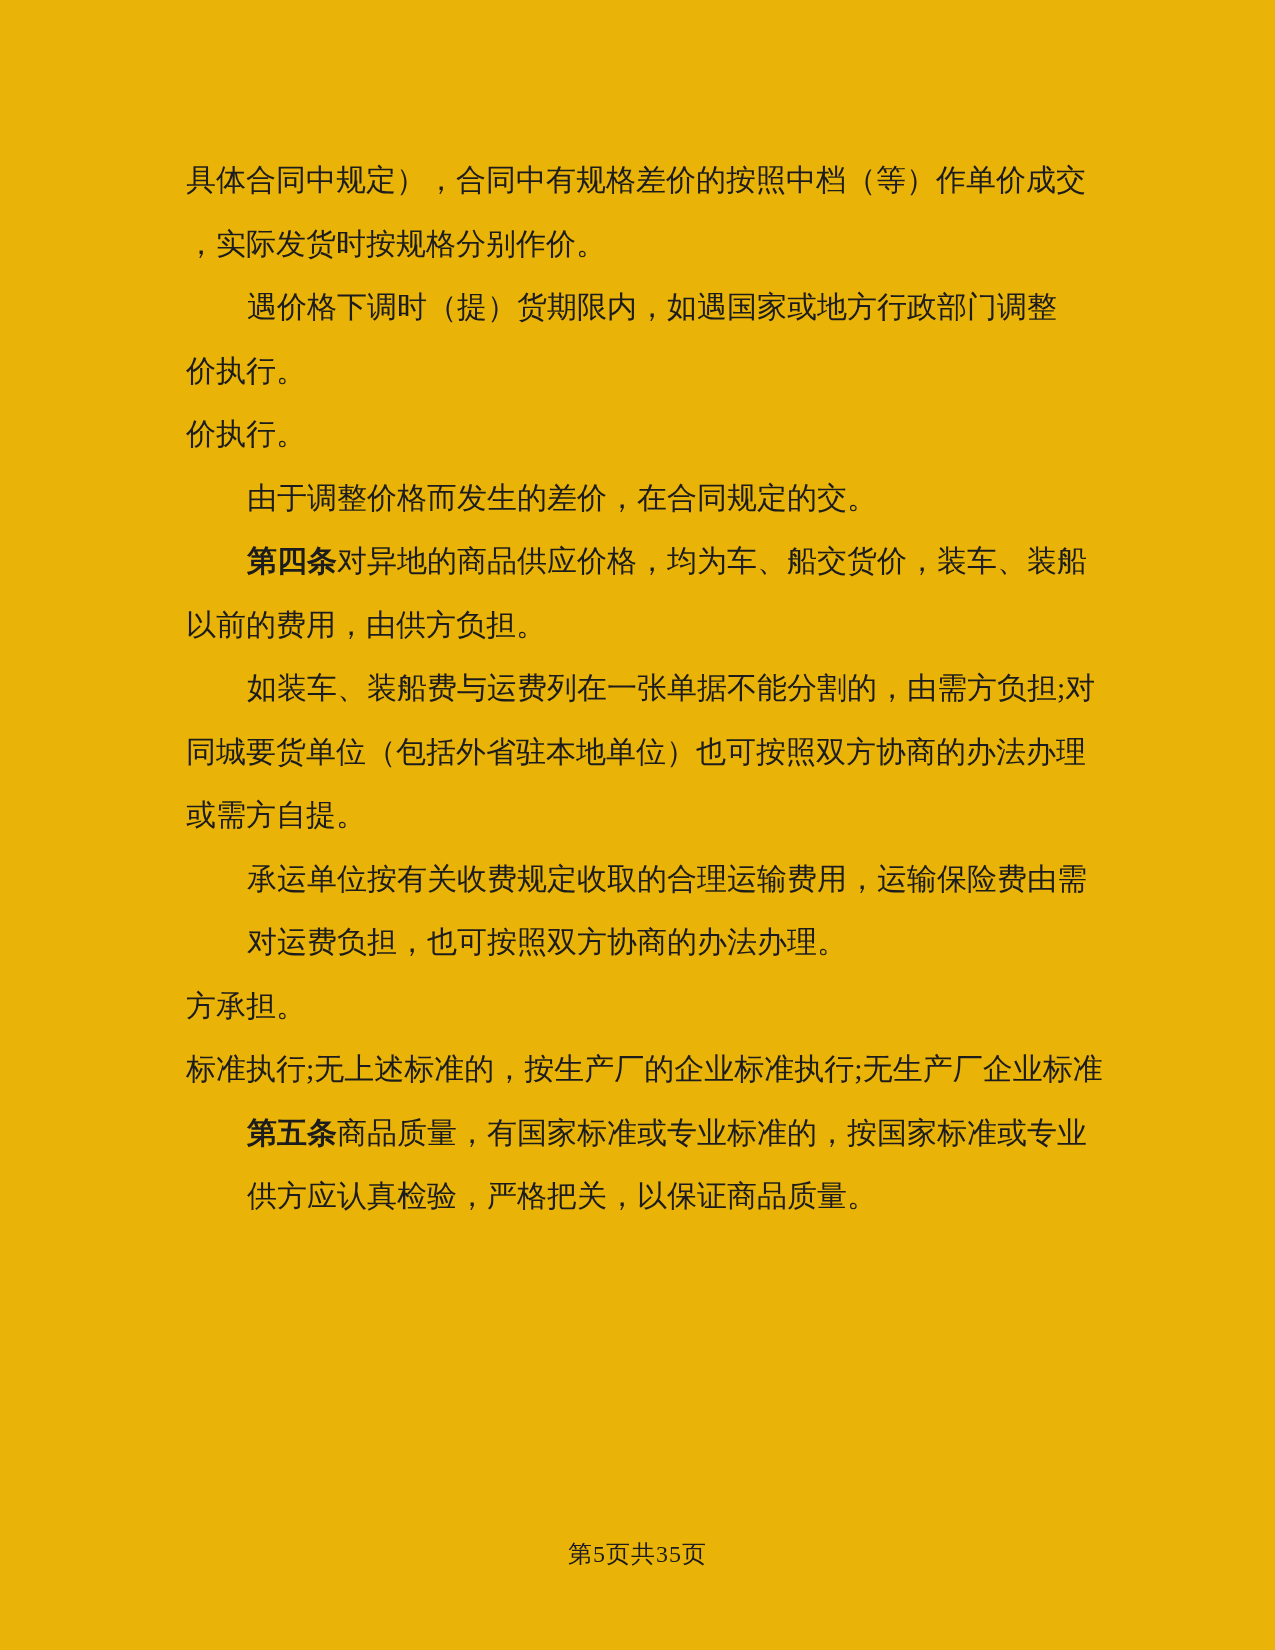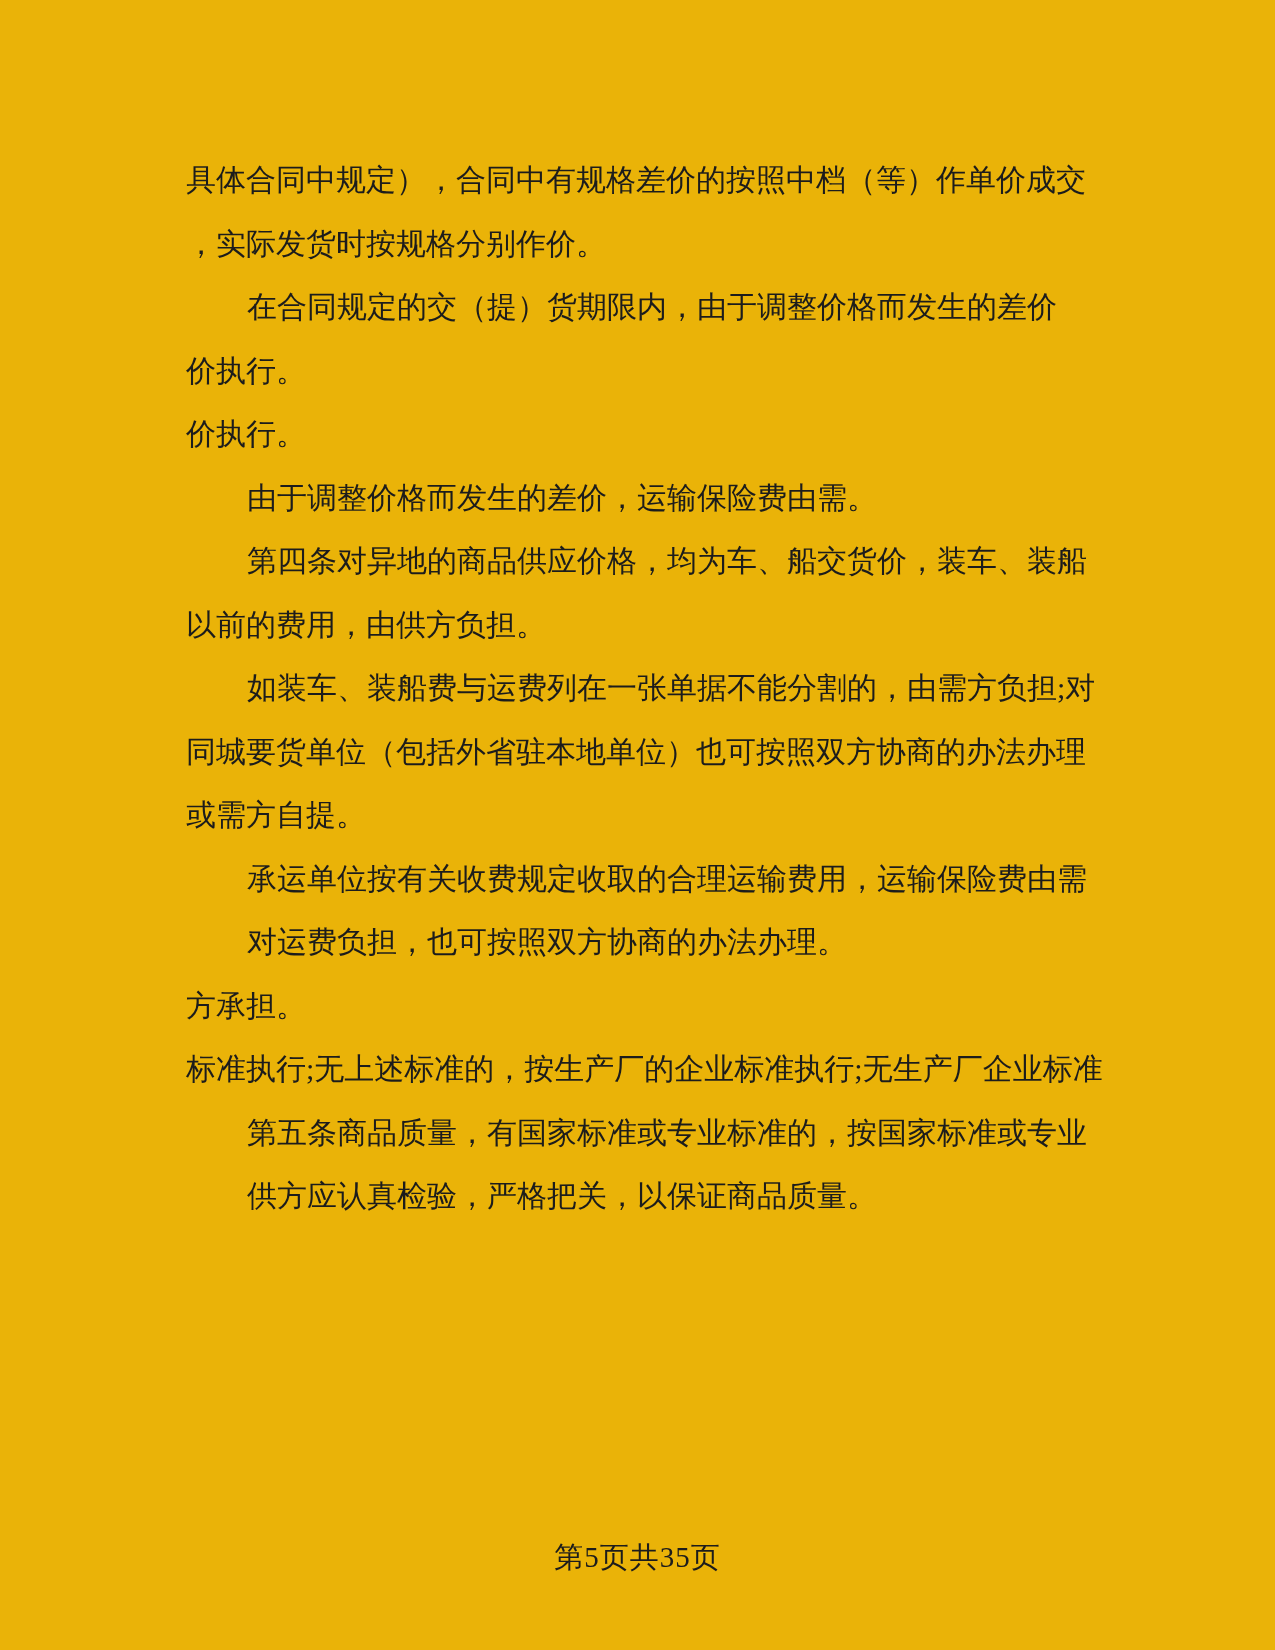--- a/index.html
+++ b/index.html
@@ -24,43 +24,43 @@
     font-size: 30px;
     line-height: 63.5px;
   }
   .line {
     white-space: nowrap;
   }
   .line.indent {
     padding-left: 61px;
   }
   .clause-number {
-    font-weight: normal;
+    font-weight: bold;
   }
   .footer {
     position: absolute;
     top: 1538px;
     left: 0;
     width: 100%;
     text-align: center;
-    font-size: 29px;
+    font-size: 24px;
     letter-spacing: 1px;
   }
 </style>
 </head>
 <body>
 
 <div class="page">
   <div class="doc-body" id="doc-body">
       <div class="line">具体合同中规定），合同中有规格差价的按照中档（等）作单价成交</div>
       <div class="line">，实际发货时按规格分别作价。</div>
-      <div class="line indent">在合同规定的交（提）货期限内，由于调整价格而发生的差价</div>
+      <div class="line indent">遇价格下调时（提）货期限内，如遇国家或地方行政部门调整</div>
       <div class="line">价执行。</div>
       <div class="line">价执行。</div>
-      <div class="line indent">由于调整价格而发生的差价，运输保险费由需。</div>
+      <div class="line indent">由于调整价格而发生的差价，在合同规定的交。</div>
       <div class="line indent"><span class="clause-number">第四条</span>对异地的商品供应价格，均为车、船交货价，装车、装船</div>
       <div class="line">以前的费用，由供方负担。</div>
       <div class="line indent">如装车、装船费与运费列在一张单据不能分割的，由需方负担;对</div>
       <div class="line">同城要货单位（包括外省驻本地单位）也可按照双方协商的办法办理</div>
       <div class="line">或需方自提。</div>
       <div class="line indent">承运单位按有关收费规定收取的合理运输费用，运输保险费由需</div>
       <div class="line indent">对运费负担，也可按照双方协商的办法办理。</div>
       <div class="line">方承担。</div>
       <div class="line">标准执行;无上述标准的，按生产厂的企业标准执行;无生产厂企业标准</div>
       <div class="line indent"><span class="clause-number">第五条</span>商品质量，有国家标准或专业标准的，按国家标准或专业</div>

